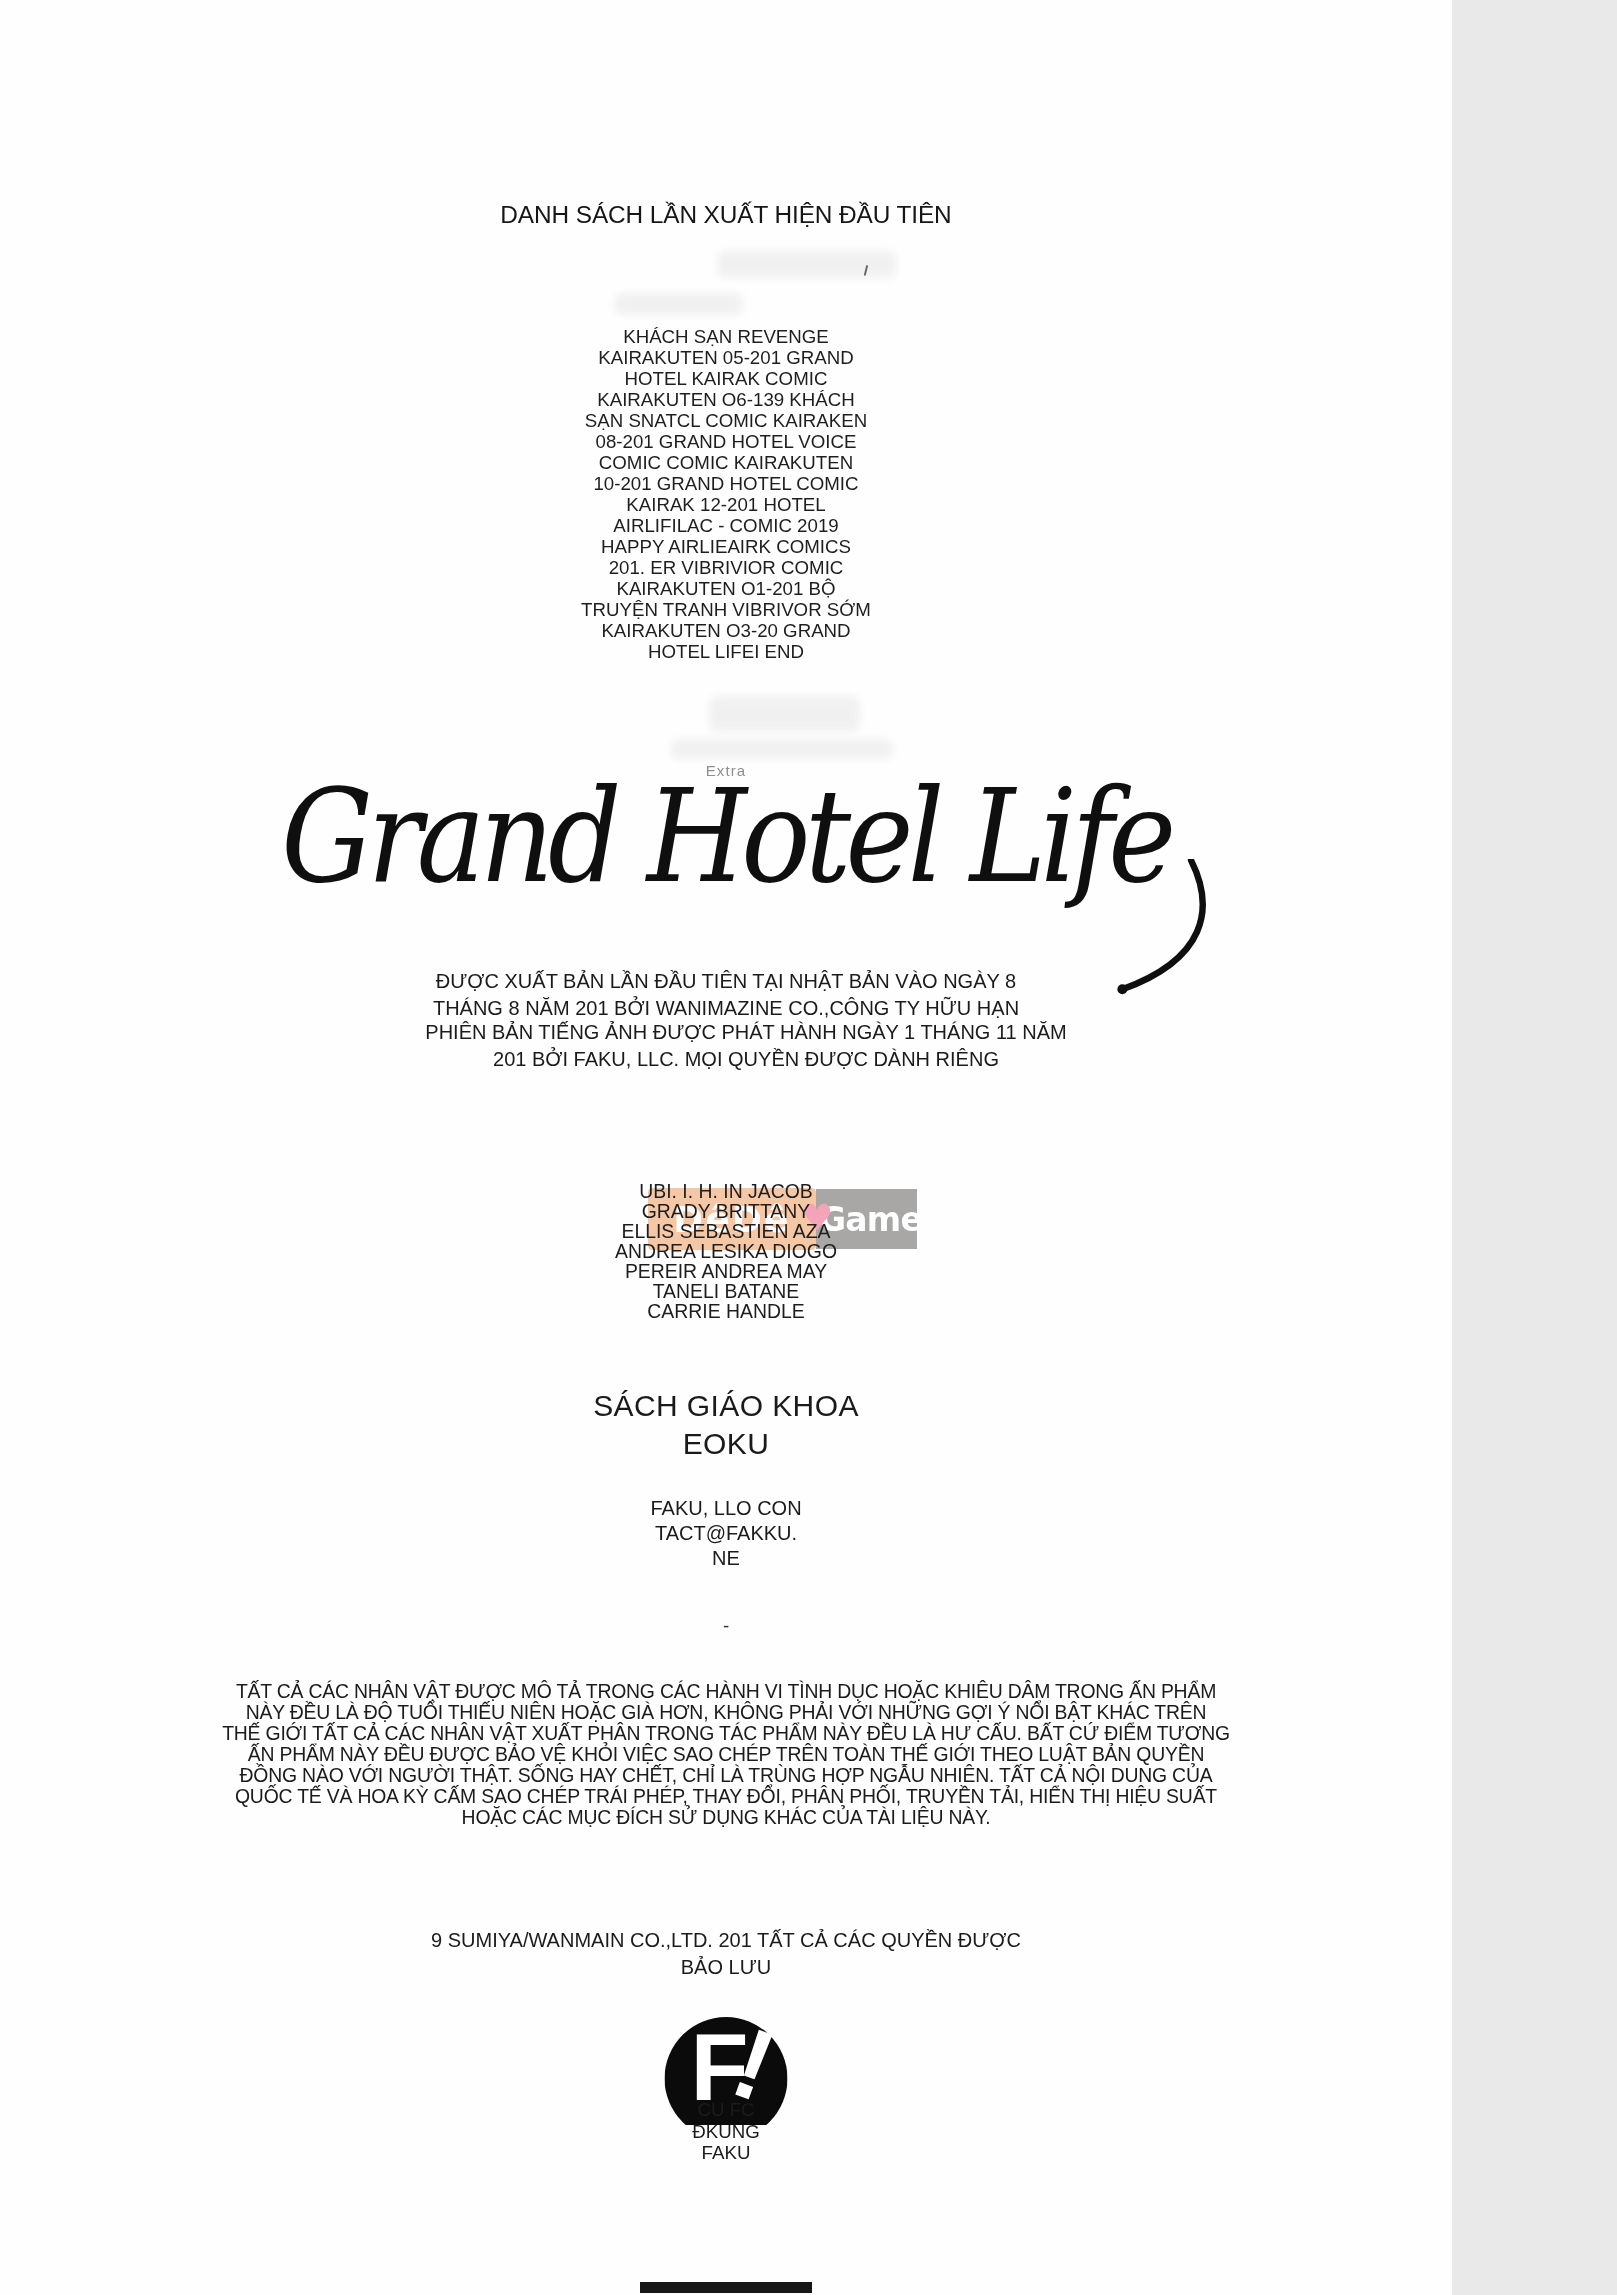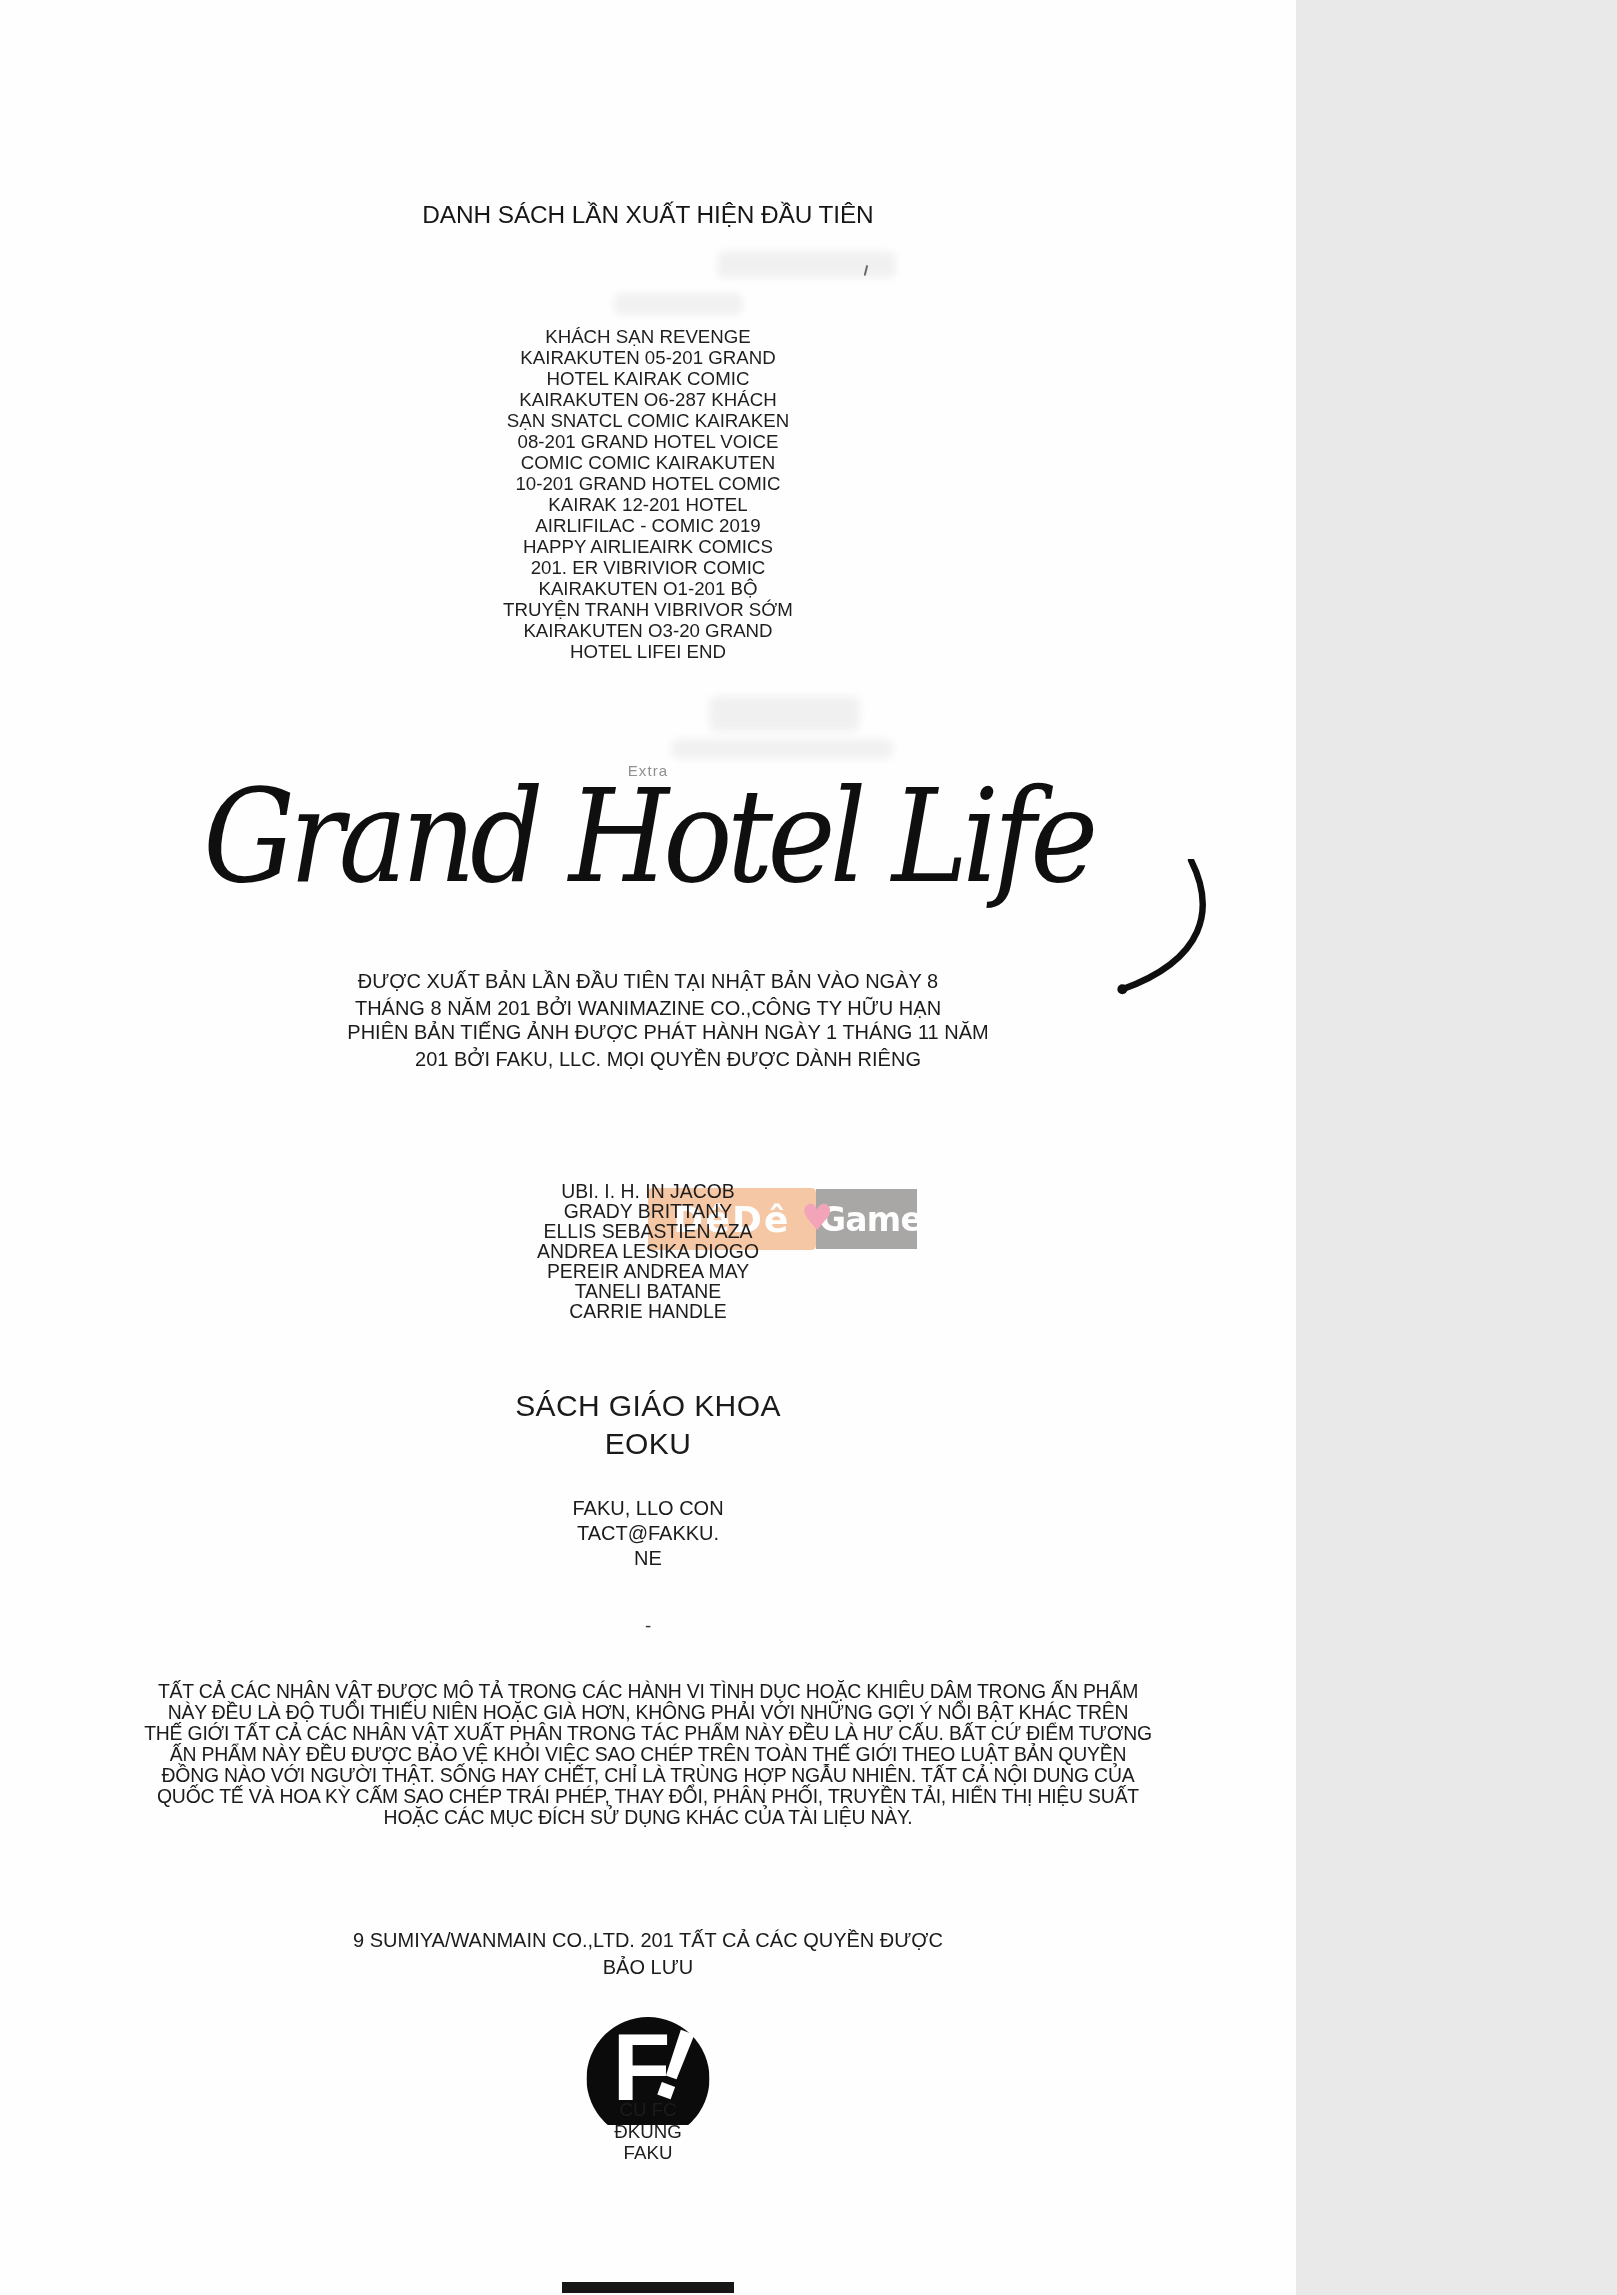--- a/index.html
+++ b/index.html
@@ -1,18 +1,18 @@
 <!DOCTYPE html>
 <html style="font-size:11.5px"><head>
 <meta charset="utf-8">
 <style>
   html,body{margin:0;padding:0;background:#e9e9e9;}
   .page{
     position:relative;
-    width:1296px;height:2295px;
+    width:1452px;height:2295px;
     background:#fefefe;
     overflow:hidden;
     font-family:"Liberation Sans", sans-serif;
     color:#1c1c1c;
   }
   .cx{position:absolute;left:50%;transform:translateX(-50%);text-align:center;}
   .line{white-space:nowrap;}
 
   .doc-title{
     top:201px;font-size:24.4px;letter-spacing:-0.1px;color:#161616;white-space:nowrap;
@@ -73,21 +73,21 @@
   <div class="ghost" style="left:717px;top:251px;width:179px;height:27px;"></div>
   <div class="tick" style="left:865px;top:265px;"></div>
   <div class="ghost" style="left:614px;top:293px;width:129px;height:21.5px;"></div>
   <div class="ghost" style="left:709px;top:696px;width:151px;height:36px;"></div>
   <div class="ghost" style="left:671px;top:739px;width:222px;height:20px;"></div>
 
   <div class="cx appearance-list">
     <div class="line">KHÁCH SẠN REVENGE</div>
     <div class="line">KAIRAKUTEN 05-201 GRAND</div>
     <div class="line">HOTEL KAIRAK COMIC</div>
-    <div class="line">KAIRAKUTEN O6-287 KHÁCH</div>
+    <div class="line">KAIRAKUTEN O6-139 KHÁCH</div>
     <div class="line">SẠN SNATCL COMIC KAIRAKEN</div>
     <div class="line">08-201 GRAND HOTEL VOICE</div>
     <div class="line">COMIC COMIC KAIRAKUTEN</div>
     <div class="line">10-201 GRAND HOTEL COMIC</div>
     <div class="line">KAIRAK 12-201 HOTEL</div>
     <div class="line">AIRLIFILAC - COMIC 2019</div>
     <div class="line">HAPPY AIRLIEAIRK COMICS</div>
     <div class="line">201. ER VIBRIVIOR COMIC</div>
     <div class="line">KAIRAKUTEN O1-201 BỘ</div>
     <div class="line">TRUYỆN TRANH VIBRIVOR SỚM</div>

